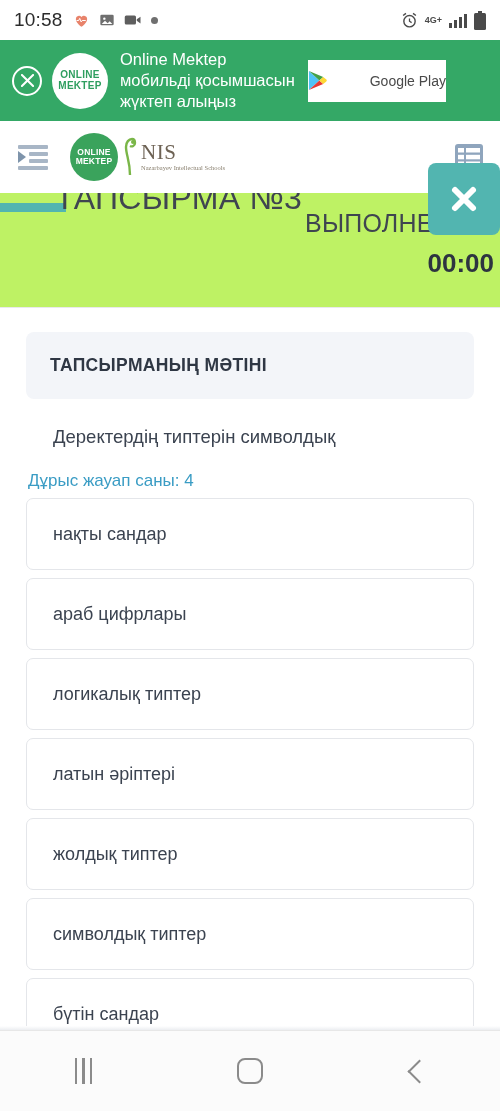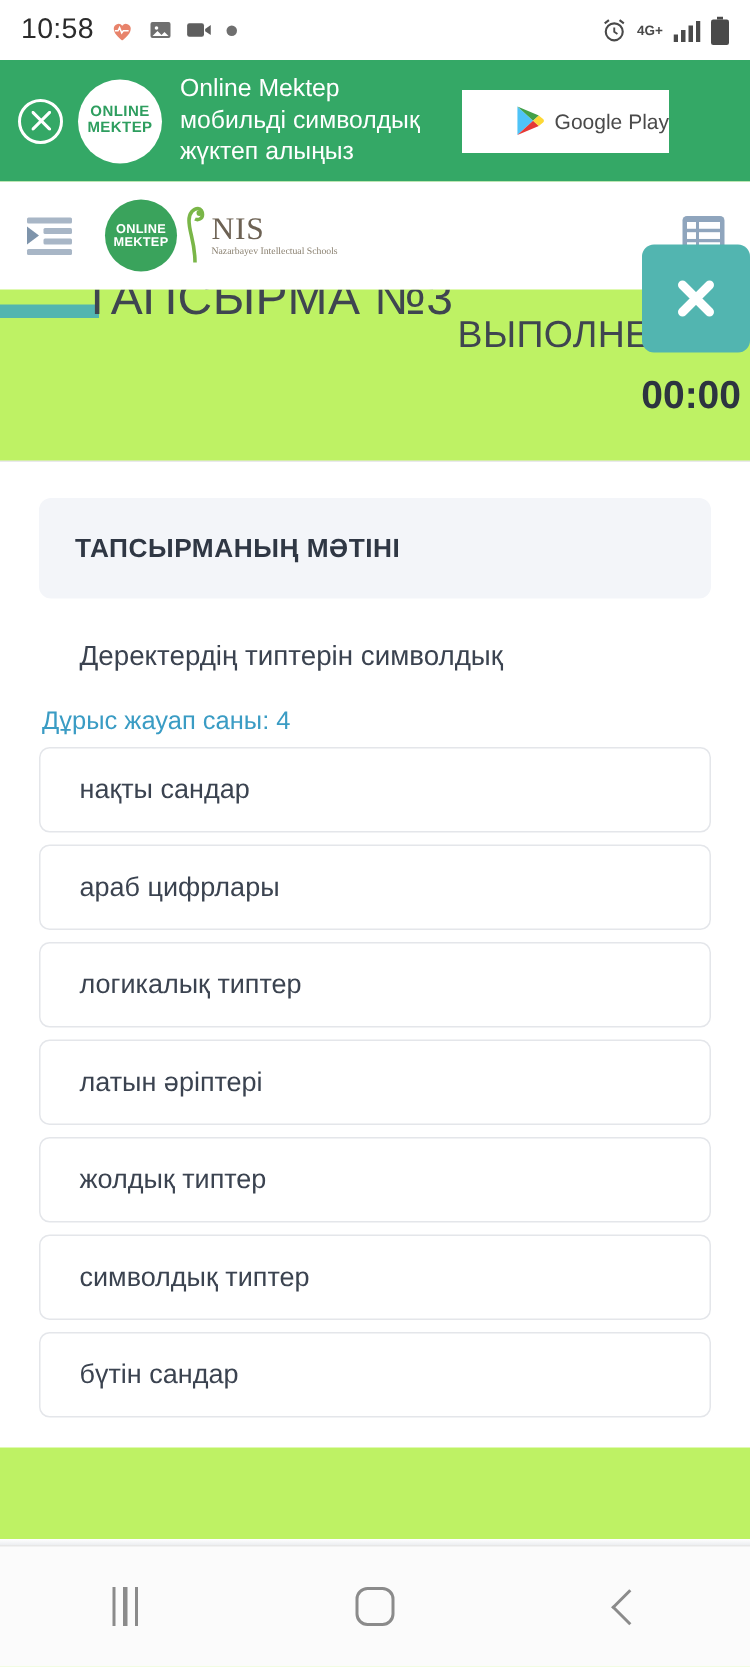--- a/index.html
+++ b/index.html
@@ -51,21 +51,21 @@
     margin-left: 12px;
     color: #ffffff;
     font-size: 16.5px;
     line-height: 1.28;
     flex: 1 1 auto;
     max-width: 180px;
     overflow: hidden;
   }
   .gp-btn {
     width: 138px; height: 42px; background: #ffffff;
-    display: flex; align-items: center; justify-content: flex-end; gap: 7px;
+    display: flex; align-items: center; justify-content: space-between; gap: 7px;
     flex: 0 0 auto; margin-left: 8px;
     cursor: pointer;
   }
   .gp-label { font-size: 14px; color: #4a4a4a; }
 
   
   .site-header {
     position: relative;
     height: 72px; width: 100%;
     background: #ffffff;
@@ -152,21 +152,21 @@
   .answer-count {
     margin-top: 22px;
     padding-left: 2px;
     font-size: 17px;
     color: #3a9cc4;
   }
   .options { margin-top: 7px; }
   .option {
     border: 1px solid #e4e6ea;
     border-radius: 7px;
-    height: 57px;
+    height: 72px;
     margin-bottom: 8px;
     display: flex; align-items: center;
     padding-left: 26px;
     font-size: 18px;
     color: #3b4350;
     background: #ffffff;
     cursor: pointer;
   }
 
   .bottom-edge {
@@ -248,21 +248,21 @@
   <div class="promo">
     <div class="promo-close">
       <svg width="13" height="13" viewBox="0 0 14 14">
           <path d="M1 1l12 12M13 1L1 13" stroke="#fff" stroke-width="2.2" stroke-linecap="round"></path>
         </svg>
     </div>
     <div class="promo-logo">
       <span>ONLINE</span>
       <span>MEKTEP</span>
     </div>
-    <div class="promo-text">Online Mektep мобильді символдық жүктеп алыңыз</div>
+    <div class="promo-text">Online Mektep мобильді қосымшасын жүктеп алыңыз</div>
     <div class="gp-btn">
       <span class="ico">
         <svg width="19" height="21" viewBox="0 0 20 22">
           <path d="M1 1l11 10L1 21z" fill="#4fc3f7"></path>
           <path d="M1 1l11 10 4-3.6z" fill="#43a047"></path>
           <path d="M1 21l11-10 4 3.6z" fill="#e53935"></path>
           <path d="M12 11l4-3.6 3 2.4a1.5 1.5 0 010 2.4l-3 2.4z" fill="#fdd835"></path>
         </svg>
       </span>
       <span class="gp-label">Google Play</span>

